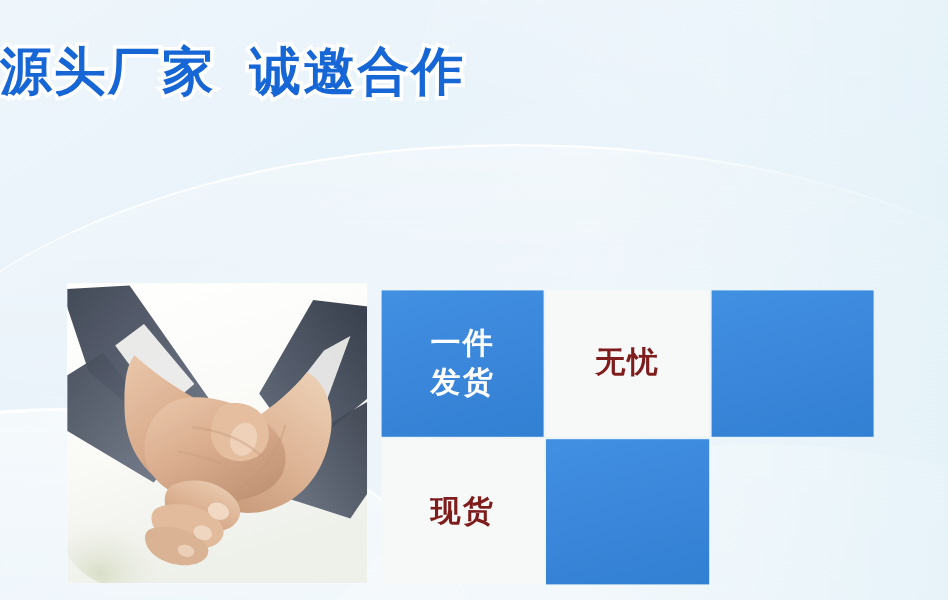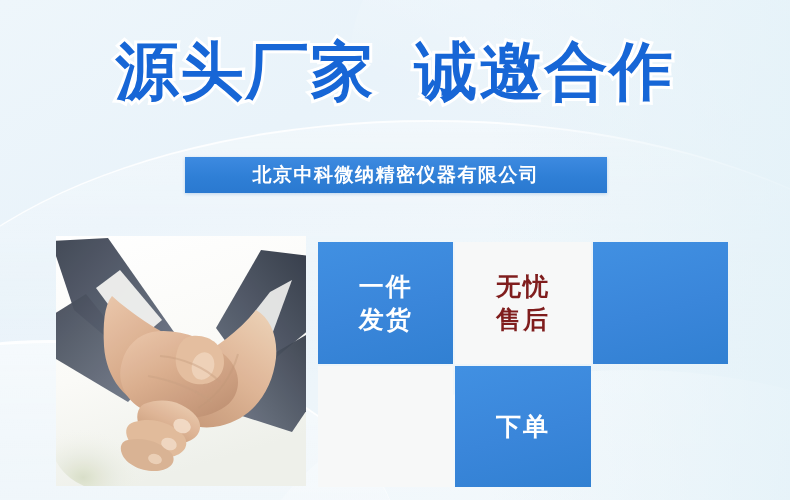--- a/index.html
+++ b/index.html
@@ -45,22 +45,22 @@
   }
   #tint-right {
     top:0; right:0; width:300px; height:500px;
     background:linear-gradient(90deg, rgba(227,242,248,0), rgba(226,241,248,.75));
   }
 
   
   #headline {
     position:absolute;
     top:38px; left:0; width:790px;
-    text-align:center;
-    font-size:63px;
+    text-align:left;
+    font-size:43px;
     font-weight:bold;
     letter-spacing:2px;
     color:#1766d6;
     line-height:1.05;
     white-space:pre;
     -webkit-text-stroke:6px #ffffff;
     paint-order:stroke fill;
     text-shadow:0 2px 2px rgba(255,255,255,.9);
   }
 
@@ -123,23 +123,20 @@
 <div id="banner">
 
   <div class="swoosh" id="swoosh-top-right"></div>
   <div class="swoosh" id="swoosh-mid"></div>
   <div class="swoosh" id="swoosh-bottom-left"></div>
   <div class="swoosh" id="swoosh-bottom-right"></div>
   <div class="swoosh" id="tint-right"></div>
 
   <div id="headline">源头厂家  诚邀合作</div>
 
-  <div id="subtitle-bar">
-    <span id="subtitle-text">北京中科微纳精密仪器有限公司</span>
-  </div>
 
   <div id="photo">
     <svg viewBox="0 0 250 250" preserveAspectRatio="xMidYMid slice" aria-hidden="true">
       <defs>
         <linearGradient id="bg" x1="0" y1="0" x2="0.3" y2="1">
           <stop offset="0%" stop-color="#ffffff"></stop>
           <stop offset="55%" stop-color="#fafaf7"></stop>
           <stop offset="100%" stop-color="#eef0ea"></stop>
         </linearGradient>
         <linearGradient id="suitL" x1="0" y1="0" x2="1" y2="1">
@@ -212,24 +209,23 @@
     </svg>
   </div>
 
   <div id="feature-grid">
     <div class="tile tile-blue">
       <span class="l1">一件</span>
       <span class="l2">发货</span>
     </div>
     <div class="tile tile-light">
       <span class="l1">无忧</span>
-      <span class="l2">售后</span>
     </div>
     <div class="tile tile-blue">
     </div>
     <div class="tile tile-light">
+      <span class="l1">现货</span>
     </div>
     <div class="tile tile-blue">
-      <span class="l1">下单</span>
     </div>
   </div>
 
 </div>
 
 </body></html>

